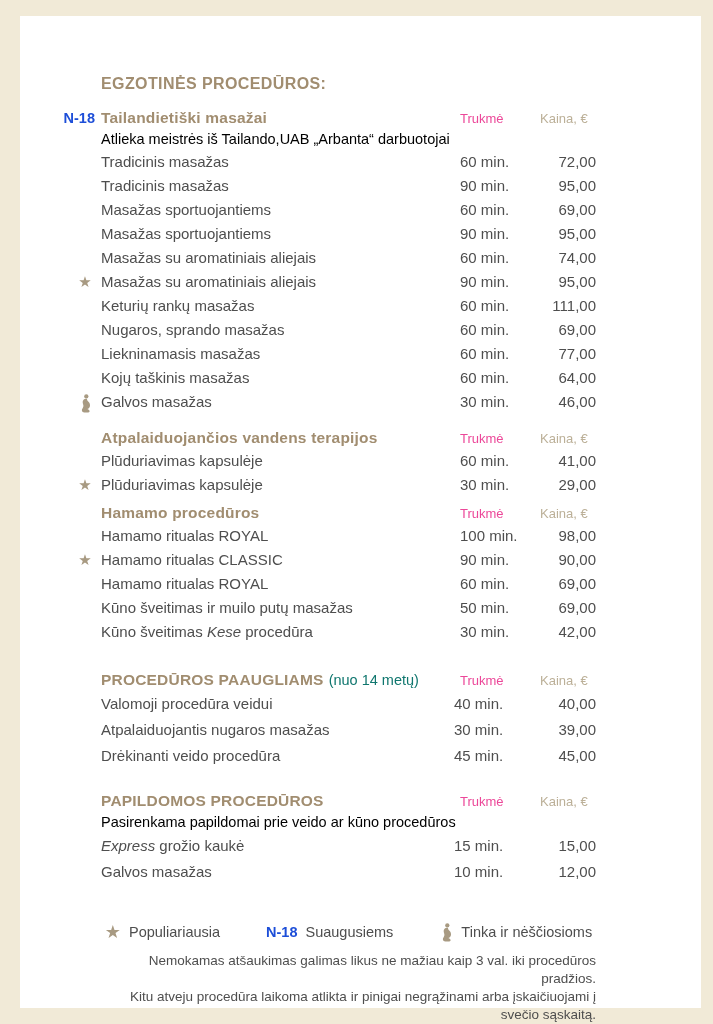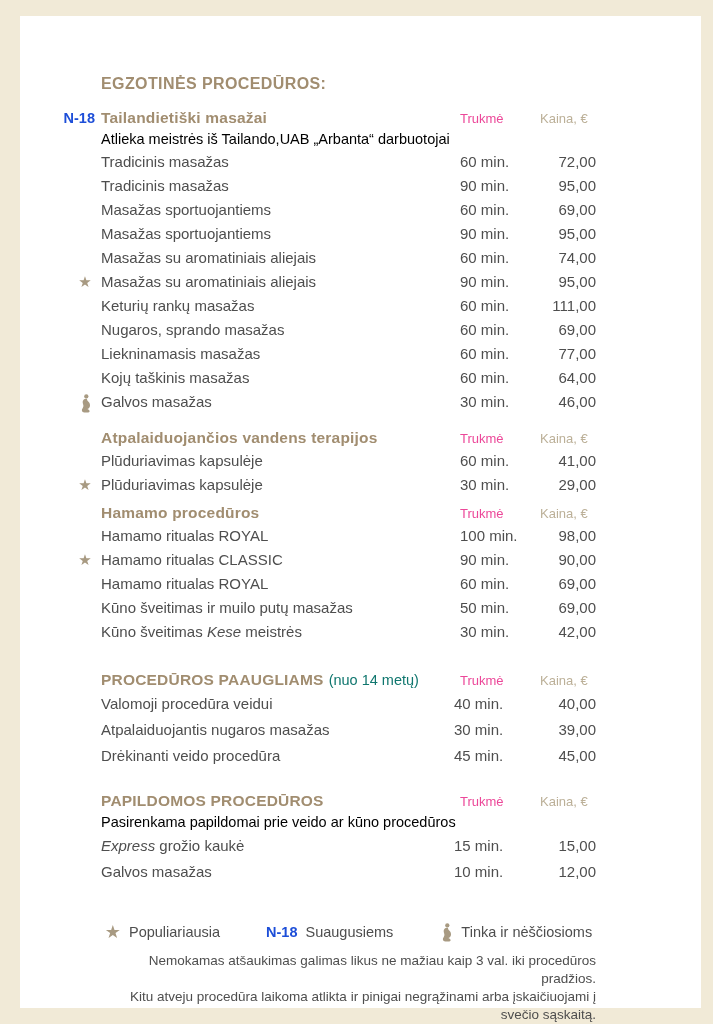--- a/index.html
+++ b/index.html
@@ -196,21 +196,21 @@
             <span class="name">Hamamo ritualas ROYAL</span>
             <span class="dur">60 min.</span>
             <span class="price">69,00</span>
           </div>
           <div class="row">
             <span class="name">Kūno šveitimas ir muilo putų masažas</span>
             <span class="dur">50 min.</span>
             <span class="price">69,00</span>
           </div>
           <div class="row">
-            <span class="name"><span>Kūno šveitimas </span><i>Kese</i><span> meistrės</span></span>
+            <span class="name"><span>Kūno šveitimas </span><i>Kese</i><span> procedūra</span></span>
             <span class="dur">30 min.</span>
             <span class="price">42,00</span>
           </div>
         </div>
       </section>
       <section class="section gap-lg">
         <div class="sec-head">
           <span class="sec-title">PROCEDŪROS PAAUGLIAMS</span>
           <span class="sec-suffix">(nuo 14 metų)</span>
           <span class="cols">

